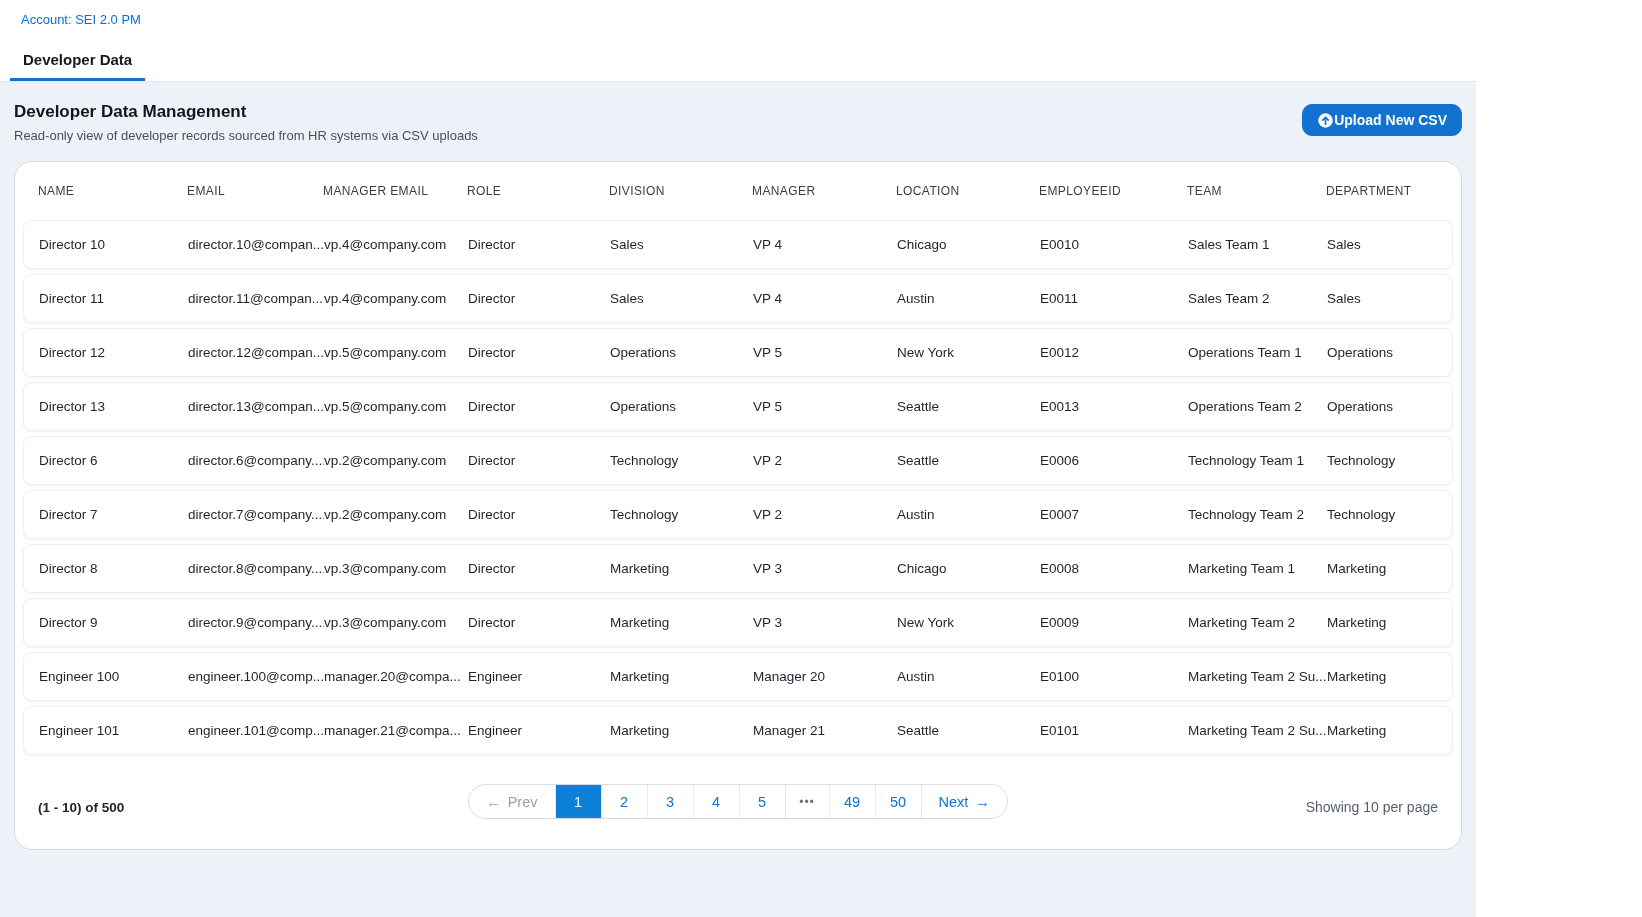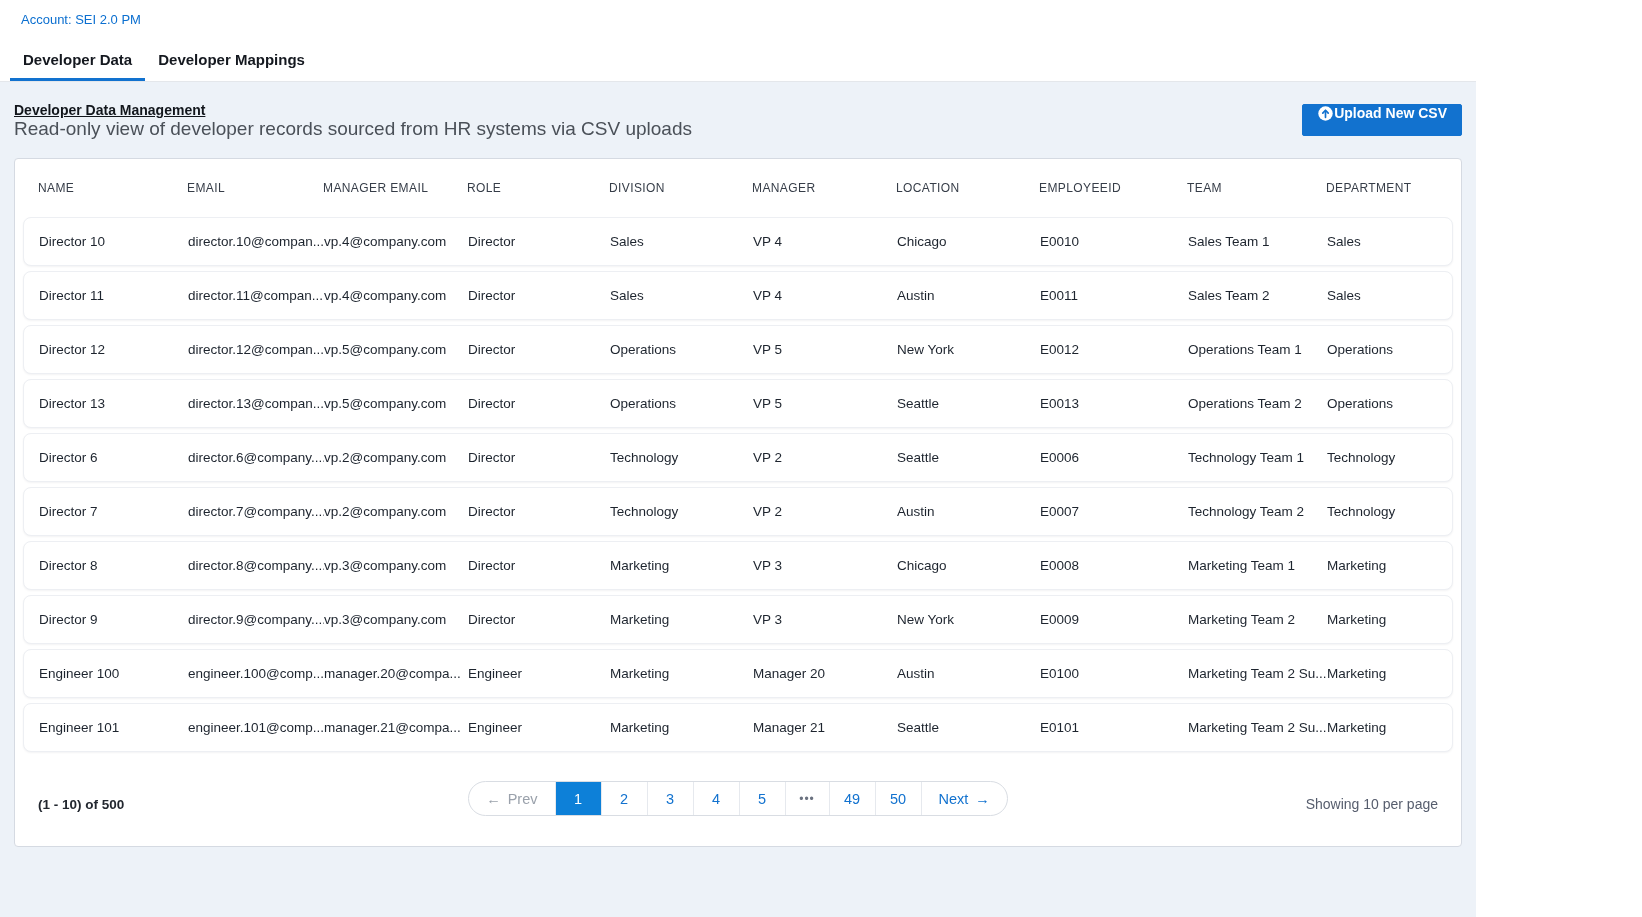--- a/index.html
+++ b/index.html
@@ -13,30 +13,30 @@
   .page-title { margin-top: 9px; font-size: 19px; font-weight: 700; color: #101418; letter-spacing: .2px; }
 
   
   .tab-bar { background: #ffffff; border-bottom: 1px solid #e4e7eb; padding: 0 10px; display: flex; }
   .tab { padding: 11px 13px 10px; font-size: 15px; font-weight: 700; color: #14181f; cursor: pointer; border-bottom: 3px solid transparent; }
   .tab.active { border-bottom-color: #1272cf; }
 
   
   .content { flex: 1; padding: 20px 14px 14px; background: #edf2f8; }
   .section-head { display: flex; justify-content: space-between; align-items: flex-start; padding: 0 0 0 0; }
-  .section-title { font-size: 14px; font-weight: 700; color: #12161c; text-decoration: underline; }
-  .section-subtitle { font-size: 19px; color: #4a5058; }
+  .section-title { font-size: 17px; font-weight: 700; color: #12161c; }
+  .section-subtitle { margin-top: 6px; font-size: 13px; color: #4a5058; }
   .actions { display: flex; gap: 16px; margin-top: 2px; }
-  .btn { display: inline-flex; align-items: flex-start; height: 32px; padding: 0 14px; border-radius: 2px; font-family: "Liberation Sans", sans-serif; font-size: 14px; font-weight: 700; cursor: pointer; }
+  .btn { display: inline-flex; align-items: center; height: 32px; padding: 0 14px; border-radius: 10px; font-family: "Liberation Sans", sans-serif; font-size: 14px; font-weight: 700; cursor: pointer; }
   .btn-primary { background: #1272cf; color: #ffffff; border: 1px solid #1272cf; }
   .btn-outline { background: #ffffff; color: #1272cf; border: 1.5px solid #1272cf; }
   .btn svg { display: block; }
 
   
-  .table-card { margin-top: 18px; background: #ffffff; border: 1px solid #d5dae2; border-radius: 4px; display: flex; flex-direction: column; }
+  .table-card { margin-top: 18px; background: #ffffff; border: 1px solid #d5dae2; border-radius: 18px; display: flex; flex-direction: column; }
   .thead, .trow { display: grid; grid-template-columns: 149px 136px 144px 142px 143px 144px 143px 148px 139px 1fr; align-items: center; }
   .thead { height: 58px; padding-left: 23px; }
   .hcell { font-size: 12px; font-weight: 500; letter-spacing: .4px; color: #363d48; text-transform: uppercase; white-space: nowrap; }
   .tbody { padding: 0 8px; }
   .trow { height: 49px; margin-bottom: 5px; padding-left: 15px; background: #ffffff; border: 1px solid #edeff3; border-radius: 8px; box-shadow: 0 1px 2px rgba(16,24,40,.05); }
   .cell { font-size: 13.5px; color: #1d242e; white-space: nowrap; overflow: hidden; }
 
   
   .tfoot { display: flex; align-items: center; justify-content: space-between; padding: 24px 23px 30px 23px; }
   .foot-left, .foot-right { flex: 1 1 0; margin-top: 10px; }
@@ -55,21 +55,20 @@
 <body>
 
 <div class="app">
 
   <header class="page-header">
     <a class="account-link">Account: SEI 2.0 PM</a>
   </header>
 
   <nav class="tab-bar">
     <div class="tab active">Developer Data</div>
-    <div class="tab">Developer Mappings</div>
   </nav>
 
   <main class="content">
 
     <div class="section-head">
       <div>
         <h2 class="section-title">Developer Data Management</h2>
         <p class="section-subtitle">Read-only view of developer records sourced from HR systems via CSV uploads</p>
       </div>
       <div class="actions">

